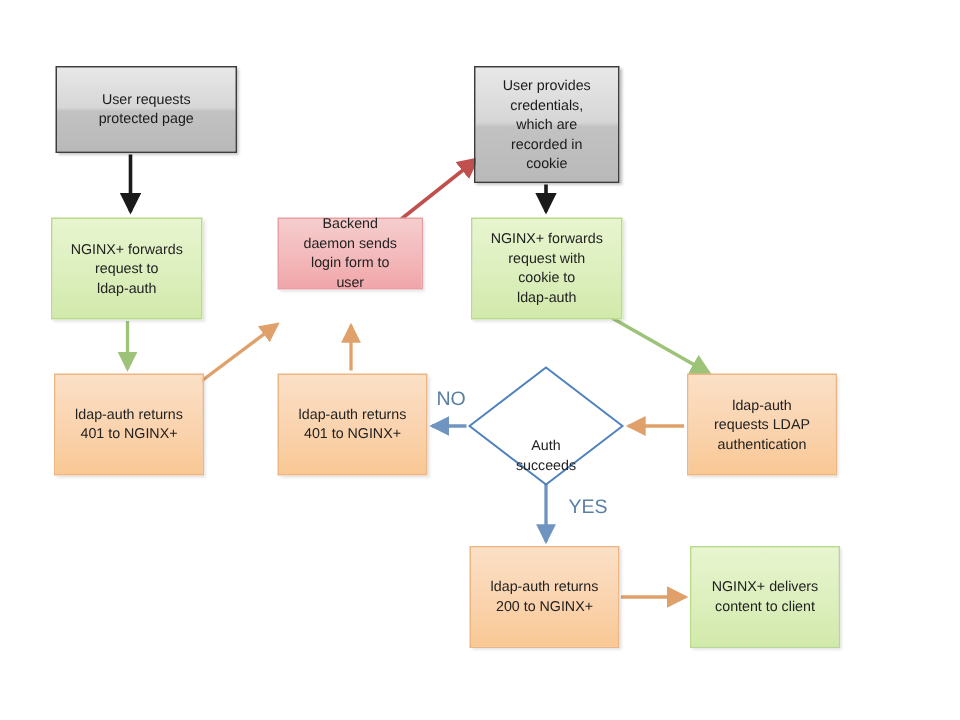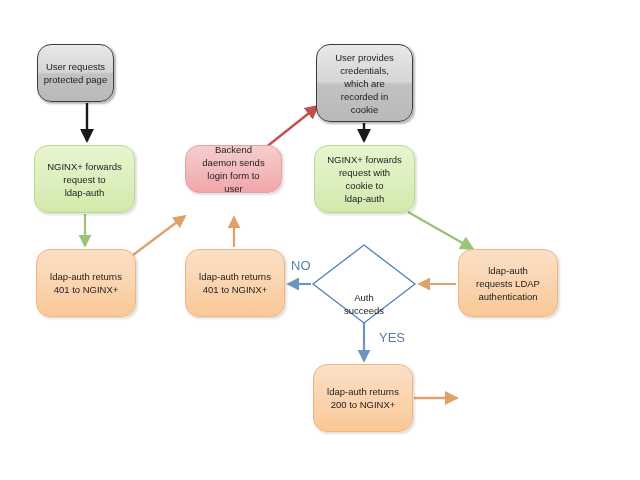--- a/index.html
+++ b/index.html
@@ -22,21 +22,21 @@
   #edges {
     position: absolute;
     left: 0;
     top: 0;
     width: 640px;
     height: 480px;
   }
   .node {
     position: absolute;
     box-sizing: border-box;
-    border-radius: 14px;
+    border-radius: 0;
     display: flex;
     align-items: center;
     justify-content: center;
     text-align: center;
     font-size: 9.5px;
     line-height: 13px;
     color: #222222;
     padding: 2px 4px;
     z-index: 3;
   }
@@ -124,21 +124,21 @@
 
     <line x1="234" y1="247" x2="234" y2="217" stroke="#e0a06a" stroke-width="2.2" marker-end="url(#ah-orange)"></line>
 
     <line x1="364" y1="322" x2="364" y2="361" stroke="#6f94bf" stroke-width="2.2" marker-end="url(#ah-blue)"></line>
 
     <line x1="414" y1="398" x2="457" y2="398" stroke="#e0a06a" stroke-width="2.4" marker-end="url(#ah-orange)"></line>
 
     <polygon points="364,245 415,284 364,323 313,284" fill="#ffffff" stroke="#4f81bd" stroke-width="1.3"></polygon>
   </svg>
 
-  <div class="node node-gray" style="left:37px; top:44px; width:77px; height:58px;">
+  <div class="node node-gray" style="left:37px; top:44px; width:121px; height:58px;">
     <span class="node-text">User requests
 protected page</span>
   </div>
 
   <div class="node node-green" style="left:34px; top:145px; width:101px; height:68px;">
     <span class="node-text">NGINX+ forwards
 request to
 ldap-auth</span>
   </div>
 
@@ -178,20 +178,24 @@
     <span class="node-text">ldap-auth
 requests LDAP
 authentication</span>
   </div>
 
   <div class="node node-orange" style="left:313px; top:364px; width:100px; height:68px;">
     <span class="node-text">ldap-auth returns
 200 to NGINX+</span>
   </div>
 
+  <div class="node node-green" style="left:460px; top:364px; width:100px; height:68px;">
+    <span class="node-text">NGINX+ delivers
+content to client</span>
+  </div>
 
   <div class="diamond-label" style="left:330px; top:271px; width:68px;margin-top:20px;">Auth
 succeeds</div>
 
   <div class="edge-label" style="left:291px; top:258px;">NO</div>
 
   <div class="edge-label" style="left:379px; top:330px;">YES</div>
 
 </div>
 

